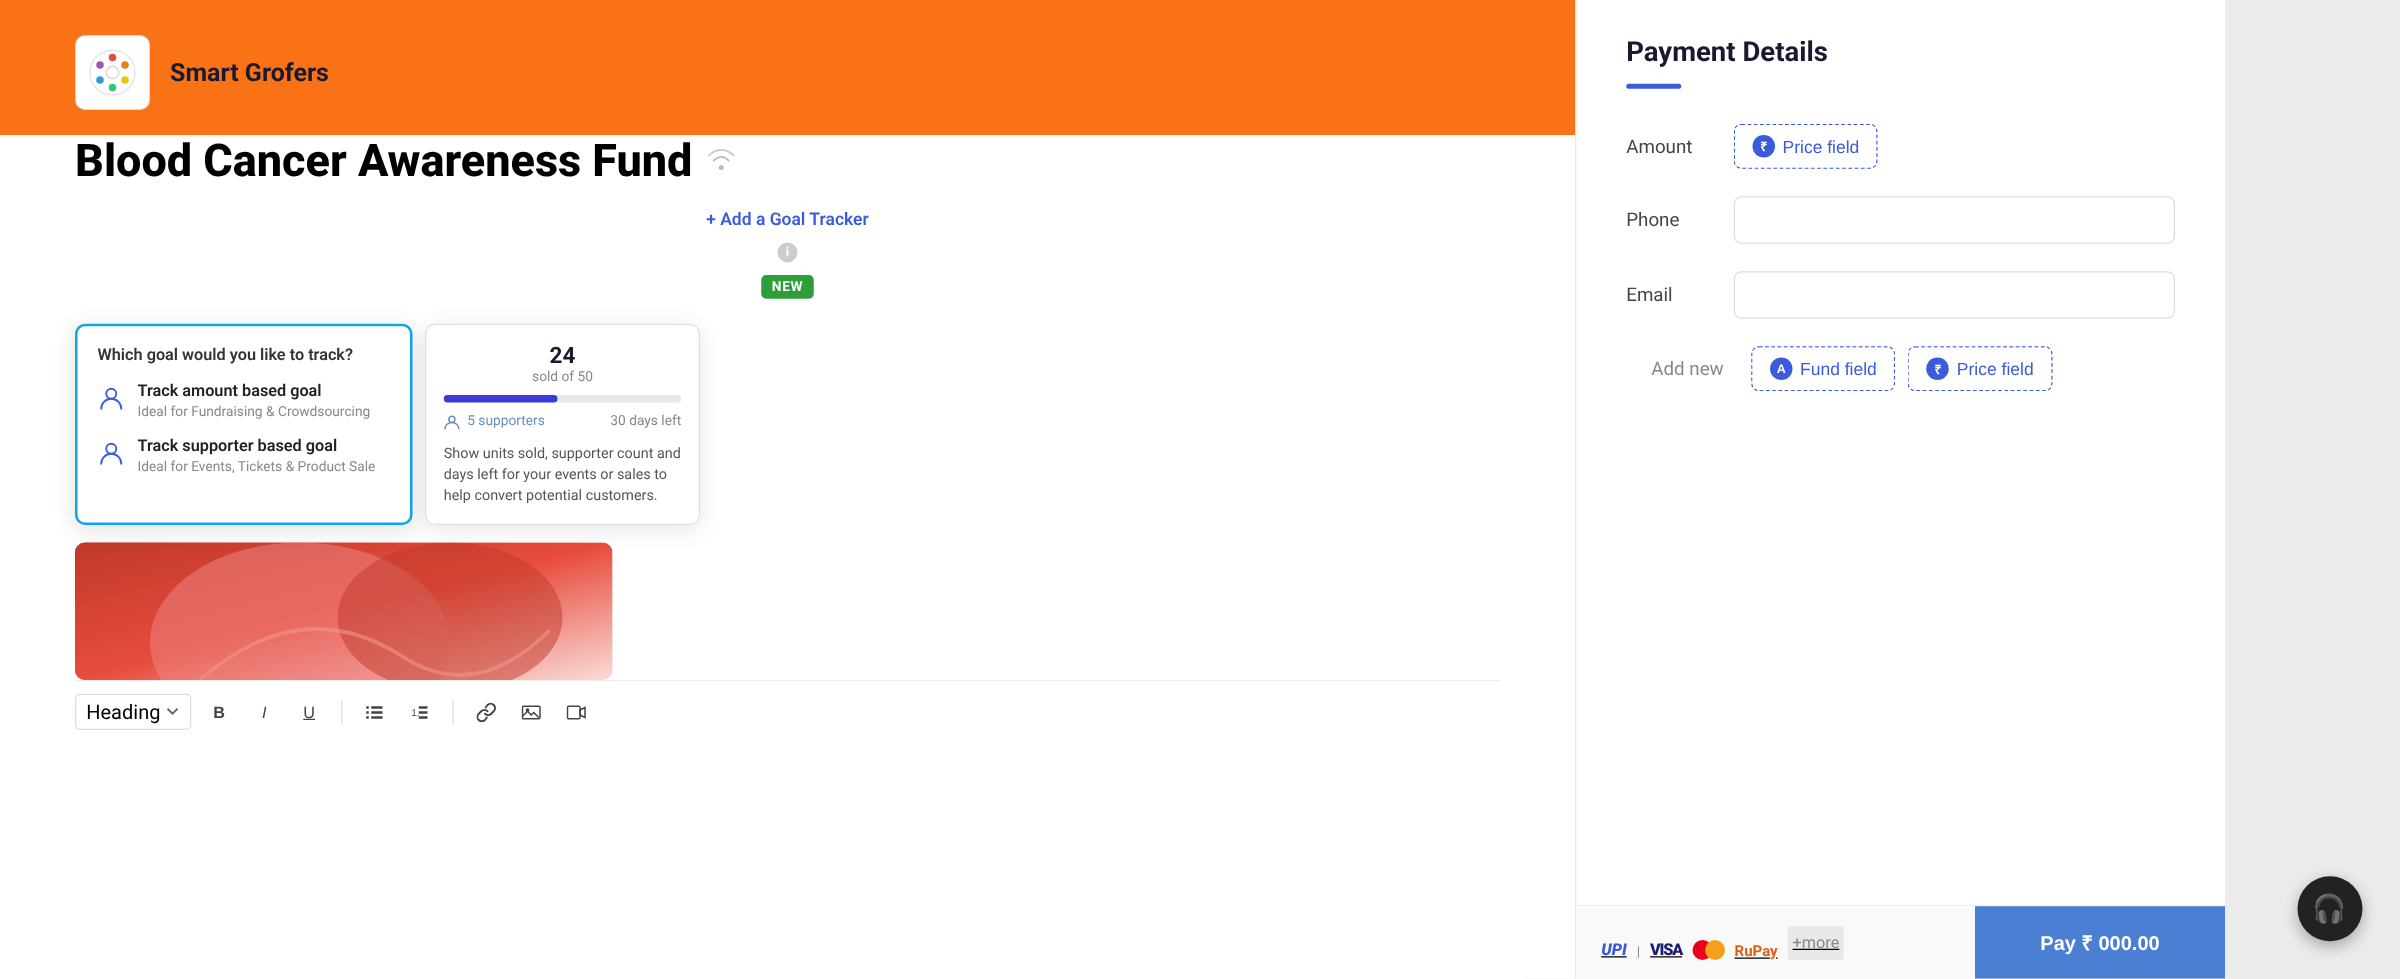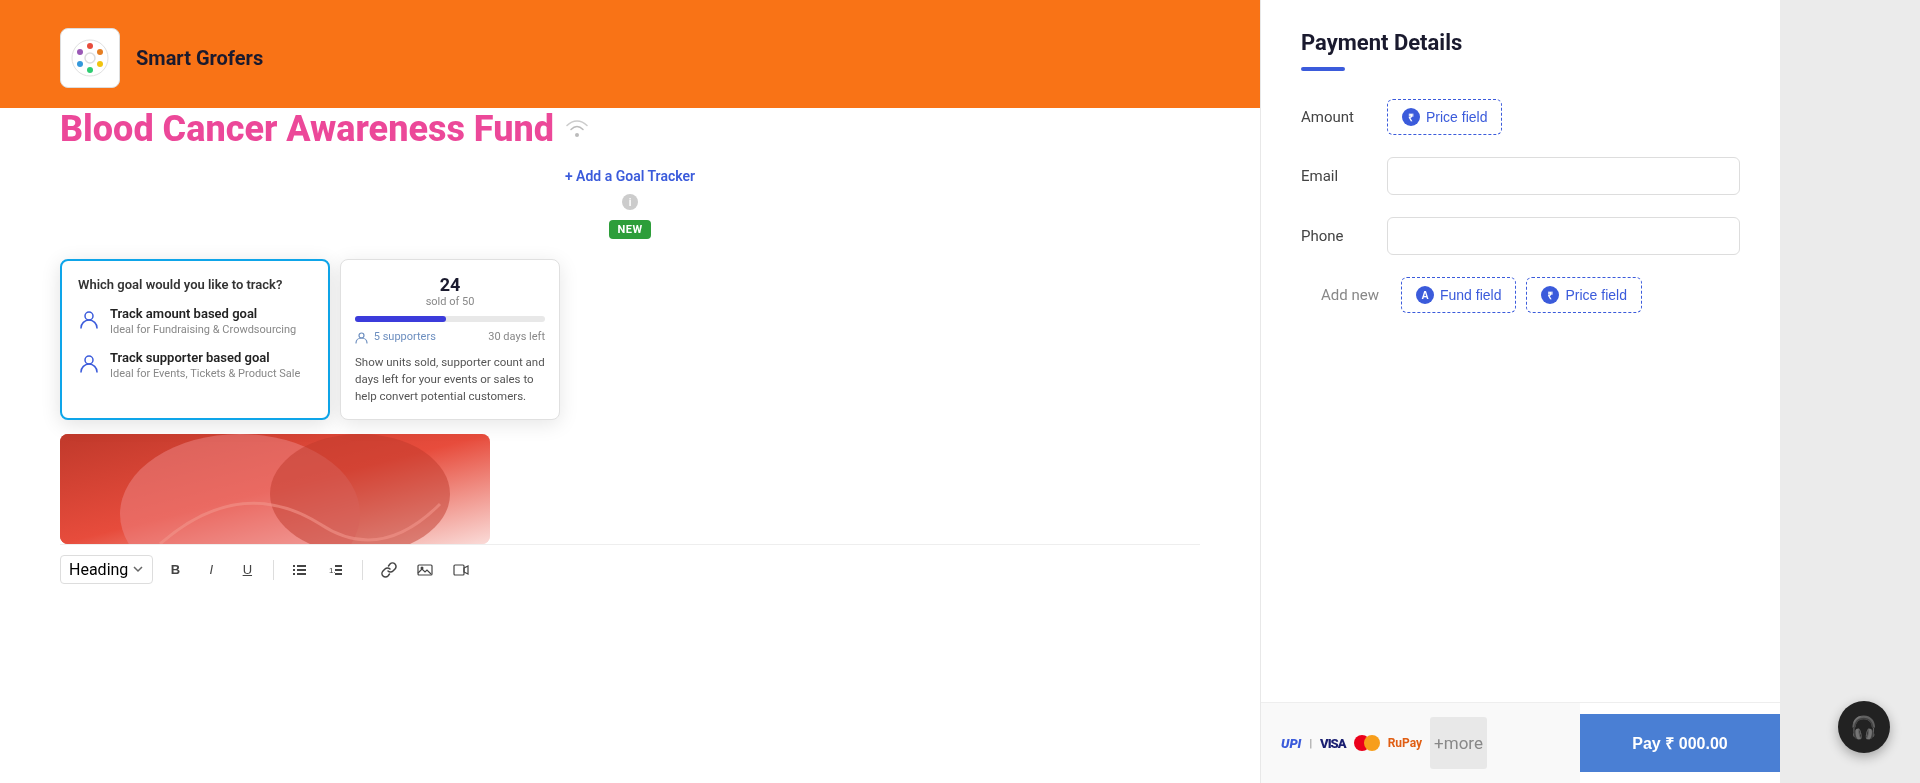--- a/index.html
+++ b/index.html
@@ -57,21 +57,21 @@
     }
 
     
     .main-content {
       padding: 0 60px 20px 60px;
     }
 
     .campaign-title {
       font-size: 36px;
       font-weight: 800;
-      color: #ec4899;
+      color: #000000;
       margin-bottom: 18px;
       display: flex;
       align-items: center;
       gap: 12px;
     }
 
     .wifi-icon {
       font-size: 22px;
       color: #999;
     }
@@ -135,21 +135,21 @@
 
     .goal-dropdown-title {
       font-size: 13px;
       font-weight: 600;
       color: #333;
       margin-bottom: 14px;
     }
 
     .goal-option {
       display: flex;
-      align-items: center;
+      align-items: flex-start;
       gap: 10px;
       margin-bottom: 14px;
       cursor: pointer;
     }
 
     .goal-option-icon {
       font-size: 20px;
       color: #3b5bdb;
       margin-top: 2px;
     }
@@ -405,24 +405,25 @@
       left: 0;
       right: 0;
       display: flex;
       align-items: center;
       border-top: 1px solid #eee;
     }
 
     .payment-methods {
       flex: 1;
       display: flex;
-      align-items: center;
+      align-items: flex-end;
       gap: 8px;
       padding: 14px 20px;
       background: #f9f9f9;
+      text-decoration: underline;
     }
 
     .upi-logo {
       color: #3b5bdb;
       font-weight: 900;
       font-style: italic;
       font-size: 13px;
     }
 
     .visa-logo {
@@ -453,25 +454,25 @@
       margin-left: -6px;
     }
 
     .rupay-logo {
       color: #e05e13;
       font-weight: 700;
       font-size: 12px;
     }
 
     .more-logos {
-      font-size: 17px;
+      font-size: 13px;
       color: #888;
       background: #e8e8e8;
       border-radius: 3px;
-      padding: 16px 4px;
+      padding: 6px 4px;
     }
 
     .pay-button {
       background: #4a7fd4;
       color: #fff;
       border: none;
       padding: 18px 30px;
       font-size: 16px;
       font-weight: 700;
       cursor: pointer;
@@ -688,27 +689,27 @@
 
     <div class="payment-field-row">
       <span class="field-label">Amount</span>
       <button class="price-field-btn">
         <span class="rupee-icon">₹</span>
         <span>Price field</span>
       </button>
     </div>
 
     <div class="payment-field-row">
+      <span class="field-label">Phone</span>
+      <input class="text-input-field" type="tel" style="">
+    </div>
+
+    <div class="payment-field-row">
       <span class="field-label">Email</span>
       <input class="text-input-field" type="email" style="">
-    </div>
-
-    <div class="payment-field-row">
-      <span class="field-label">Phone</span>
-      <input class="text-input-field" type="tel" style="">
     </div>
 
     <div class="add-new-row">
       <span class="add-new-label">Add new</span>
       <button class="input-field-btn">
         <span class="a-icon">A</span>
         <span>Fund field</span>
       </button>
       <button class="price-field-btn">
         <span class="rupee-icon">₹</span>

